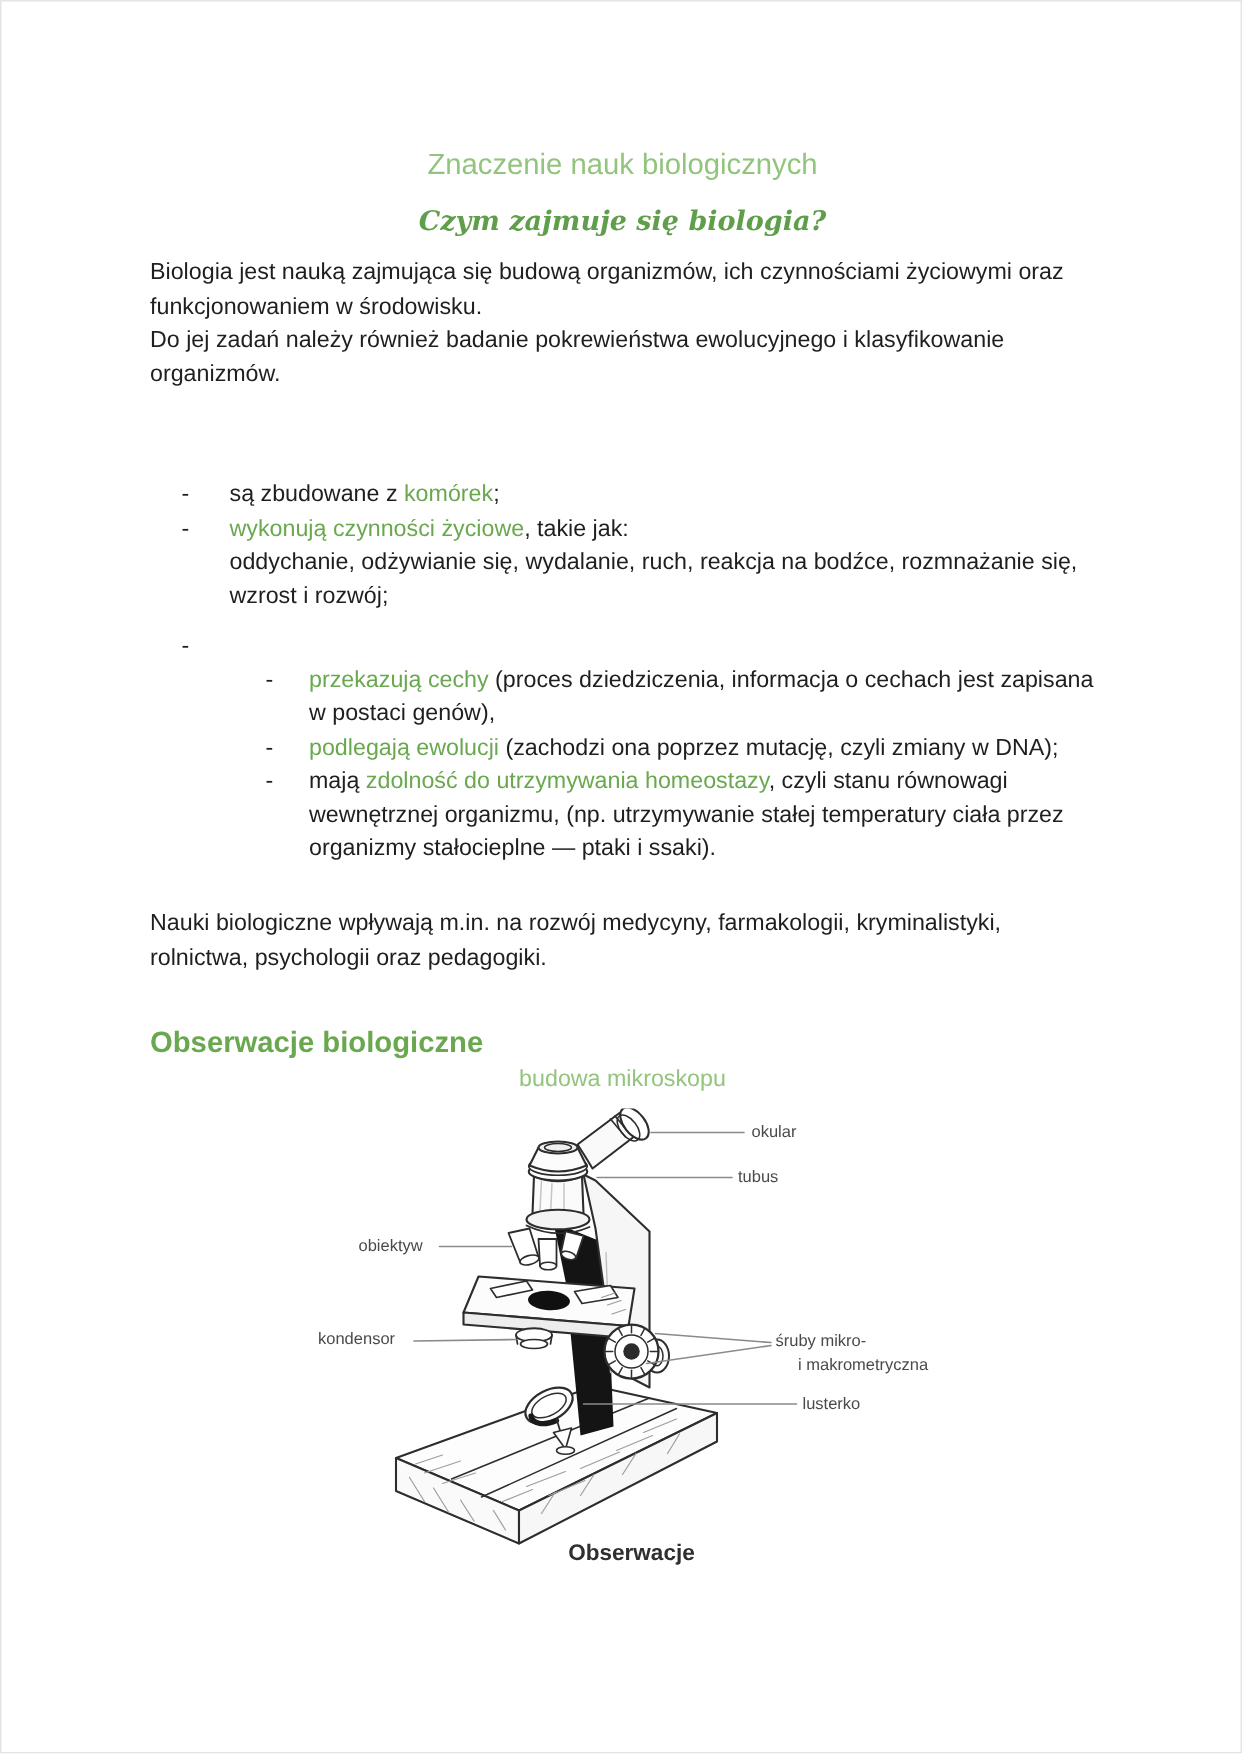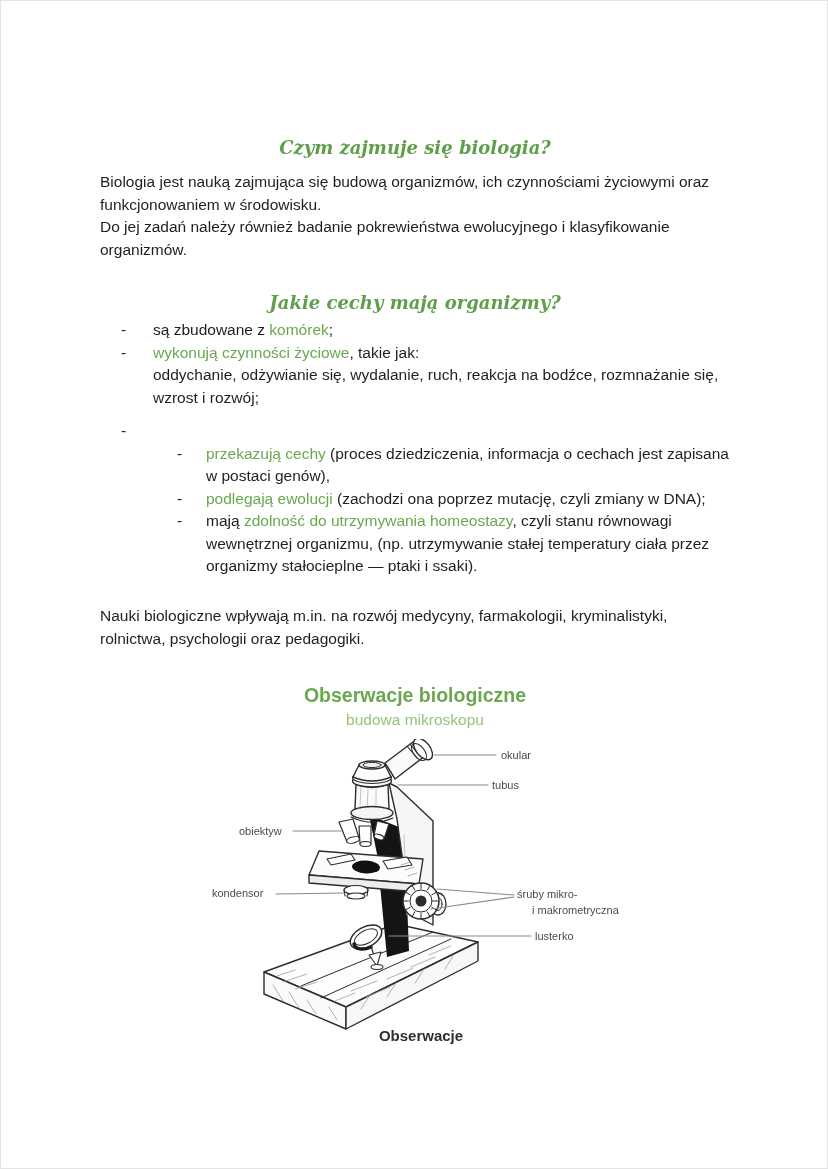--- a/index.html
+++ b/index.html
@@ -48,21 +48,21 @@
   .bullet .dash{flex:none;text-align:left;}
   .bullet.l1{padding-left:21px;}
   .bullet.l1 .dash{width:32px;}
   .bullet.l2{padding-left:77px;}
   .bullet.l2 .dash{width:29px;}
   .bullet.gap{margin-top:11px;}
   .btext{white-space:nowrap;}
   .g{color:var(--accent-green);}
   .obs-heading{
     position:absolute;top:681px;left:99px;width:630px;
-    text-align:center;font-weight:700;
+    font-weight:700;
     font-size:19.5px;line-height:26px;
     color:var(--accent-green);
   }
   .obs-sub{
     position:absolute;top:708px;left:99px;width:630px;
     text-align:center;
     font-size:15.5px;line-height:22px;
     color:var(--title-green);
   }
   .figure{position:absolute;top:738px;left:200px;width:470px;height:322px;}
@@ -77,26 +77,26 @@
     position:absolute;top:288px;left:0;width:440px;
     text-align:center;font-weight:700;
     font-size:15px;color:#2f2f2f;
   }
 </style>
 </head>
 <body>
 
 <div class="page">
 
+  <div class="doc-title">Znaczenie nauk biologicznych</div>
 
   <div class="script-heading h1">Czym zajmuje się biologia?</div>
 
   <div class="body-text para1"><span>Biologia jest nauką zajmująca się budową organizmów, ich czynnościami życiowymi oraz</span><br><span>funkcjonowaniem w środowisku.</span><br><span>Do jej zadań należy również badanie pokrewieństwa ewolucyjnego i klasyfikowanie</span><br><span>organizmów.</span></div>
 
-  <div class="script-heading h2">Jakie cechy mają organizmy?</div>
 
   <div class="bullets">
     <div class="bullet l1">
       <span class="dash">-</span>
       <span class="btext"><span>są zbudowane z </span><span class="g">komórek</span><span>;</span></span>
     </div>
     <div class="bullet l1">
       <span class="dash">-</span>
       <span class="btext"><span class="g">wykonują czynności życiowe</span><span>, takie jak:</span><br><span>oddychanie, odżywianie się, wydalanie, ruch, reakcja na bodźce, rozmnażanie się,</span><br><span>wzrost i rozwój;</span></span>
     </div>

